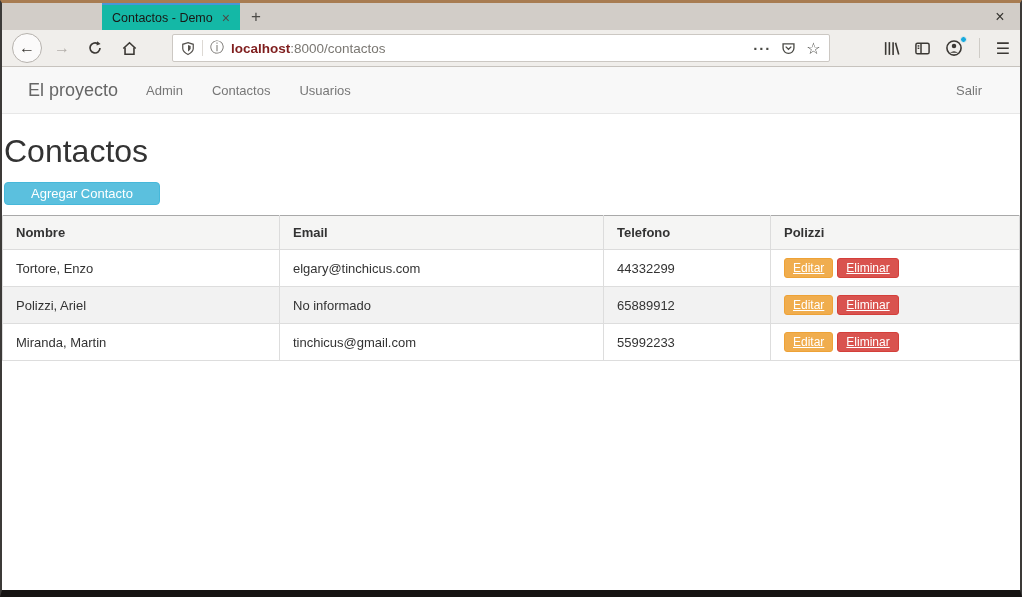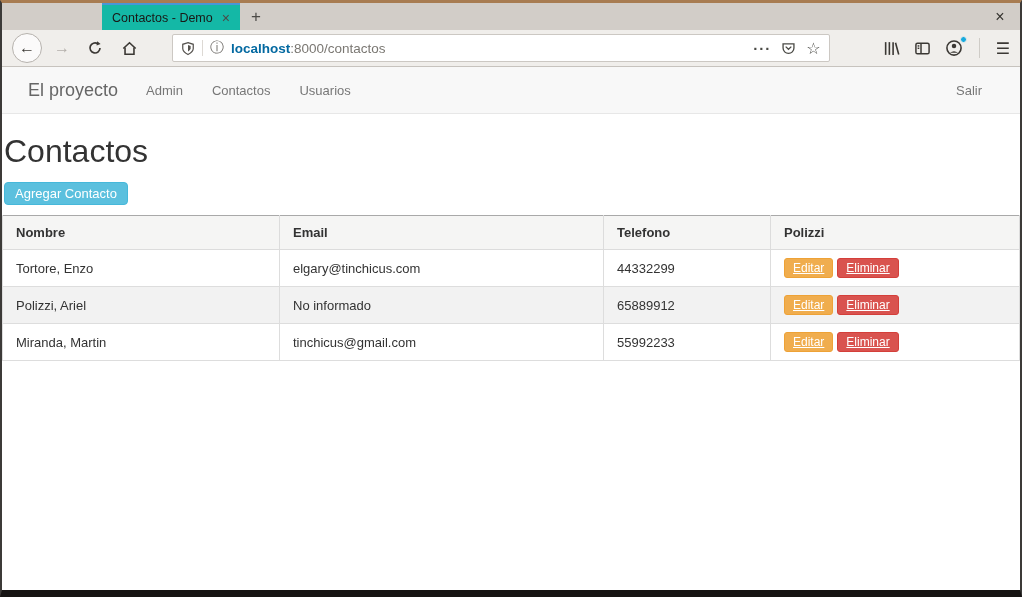--- a/index.html
+++ b/index.html
@@ -50,21 +50,21 @@
   .btn-reload { width: 26px; height: 30px; margin-right: 8px; }
   .btn-home { width: 26px; height: 30px; }
   .urlbar {
     flex: 1; height: 28px; margin-left: 30px;
     background: #fff; border: 1px solid #ccc8c3; border-radius: 2px;
     display: flex; align-items: center; padding: 0 8px;
   }
   .urlbar .sep { width: 1px; height: 16px; background: #ddd9d4; margin: 0 7px; }
   .info-glyph { font-size: 14px; color: #6f6c68; margin-right: 7px; }
   .url-text { font-size: 13.5px; }
-  .url-host { color: #0369a1; }
+  .url-host { color: #7f1d1d; }
   .url-rest { color: #7a7772; }
   .urlbar .grow { flex: 1; }
   .page-actions { font-size: 15px; font-weight: bold; color: #4a4a45; letter-spacing: 1px; margin: 0 10px; }
   .star { font-size: 16px; color: #4a4a45; margin-left: 10px; }
   .right-icons { display: flex; align-items: center; margin-left: 46px; }
   .right-icons .icon { margin: 0 7px; color: #3b3834; display: flex; align-items: center; position: relative; }
   .acct-dot { position: absolute; top: -3px; right: -4px; width: 7px; height: 7px;
     border-radius: 50%; background: #18aade; border: 1px solid #f0eeeb; }
   .tool-sep { width: 1px; height: 20px; background: #cfccc7; margin: 0 9px; }
   .menu-btn { font-size: 16px; color: #3b3834; margin-left: 7px; }
@@ -80,21 +80,21 @@
   .nav-link { font-size: 13px; color: #777; margin-right: 29px; cursor: pointer; }
   .site-navbar .grow { flex: 1; }
   .nav-logout { font-size: 13px; color: #777; margin-right: 12px; cursor: pointer; }
 
   .page-title { font-size: 32px; font-weight: 500; color: #333; margin: 19px 0 12px 2px; }
 
   .add-btn {
     display: inline-block; margin-left: 2px;
     background: #5bc0de; border: 1px solid #46b8da; color: #fff;
     font-size: 13px; font-family: "Liberation Sans", sans-serif;
-    padding: 3px 10px; border-radius: 4px; cursor: pointer;
+    padding: 3px 26px; border-radius: 4px; cursor: pointer;
   }
 
   table.contacts {
     width: 100%; border-collapse: collapse; margin-top: 10px;
     font-size: 13px; color: #333; table-layout: fixed;
     border-top: 1px solid #a9a9a9;
   }
   table.contacts th {
     text-align: left; font-weight: bold; background: #f5f5f4;
     padding: 9px 13px; border: 1px solid #dcdcdc; border-top: none;

